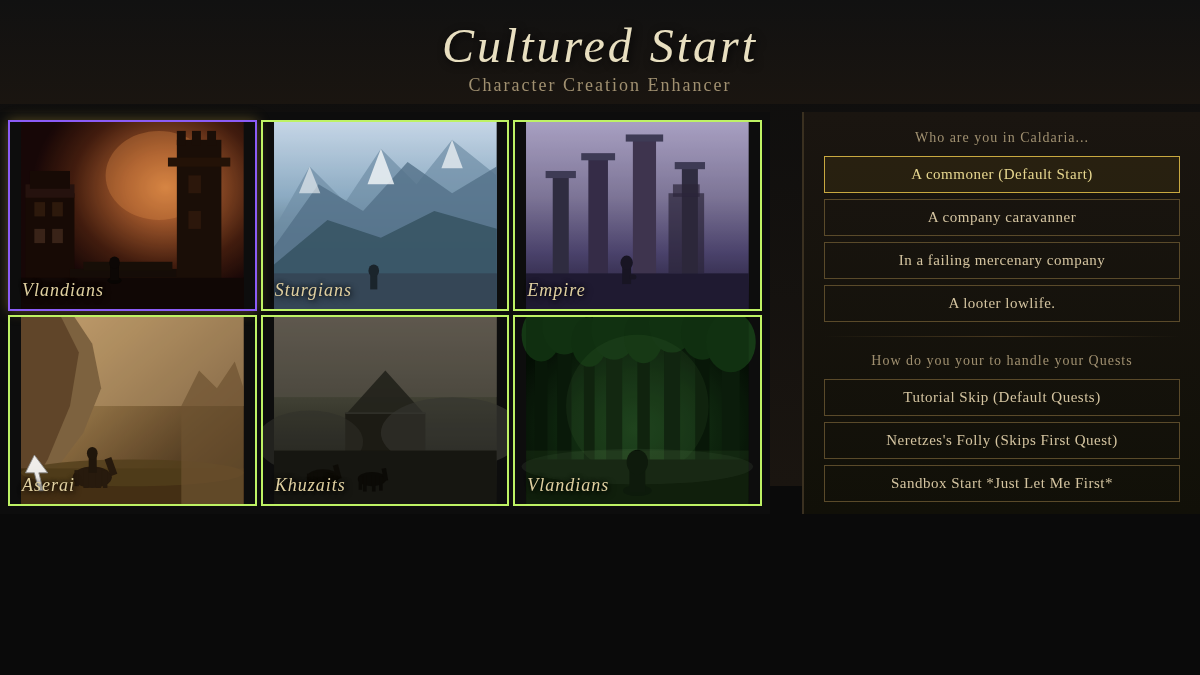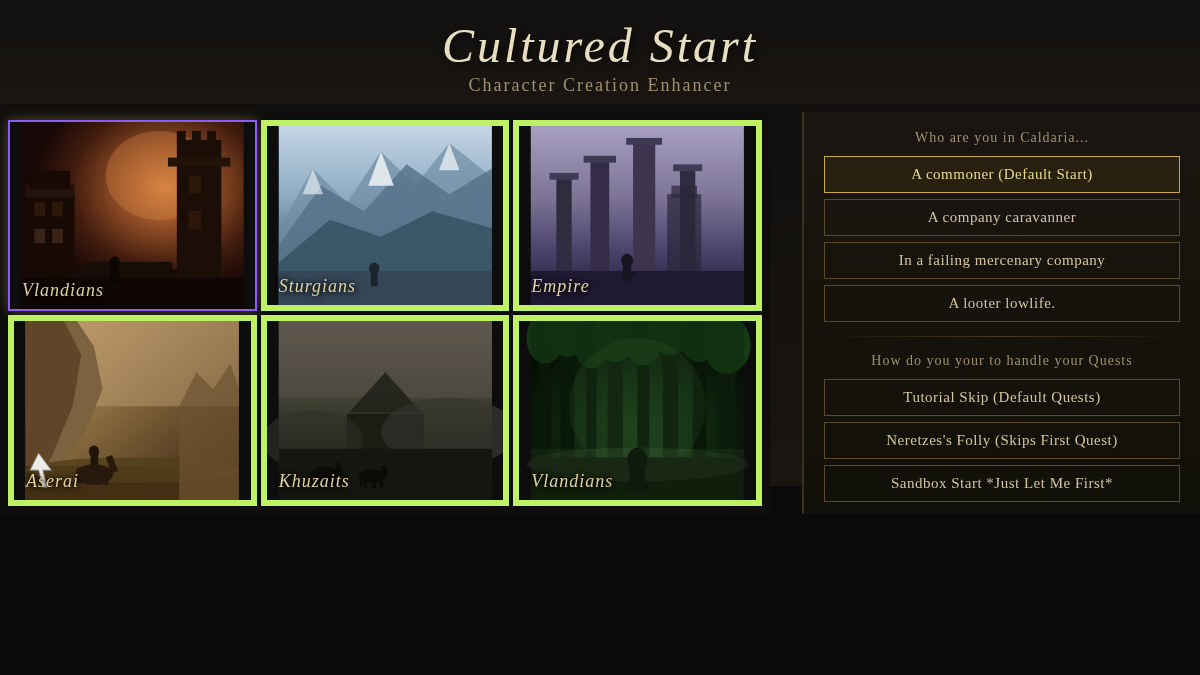--- a/index.html
+++ b/index.html
@@ -66,21 +66,21 @@
       grid-template-rows: 1fr 1fr;
       gap: 4px;
       padding: 8px 8px 8px 8px;
       background: #0d0d0d;
     }
 
     .faction-card {
       position: relative;
       cursor: pointer;
       overflow: hidden;
-      border: 6px solid #bef264;
+      border: 2px solid #bef264;
     }
 
     .faction-card.selected {
       border: 2px solid #8b5cf6;
       box-shadow: 0 0 12px rgba(200, 168, 64, 0.4);
     }
 
     .faction-label {
       position: absolute;
       bottom: 8px;

